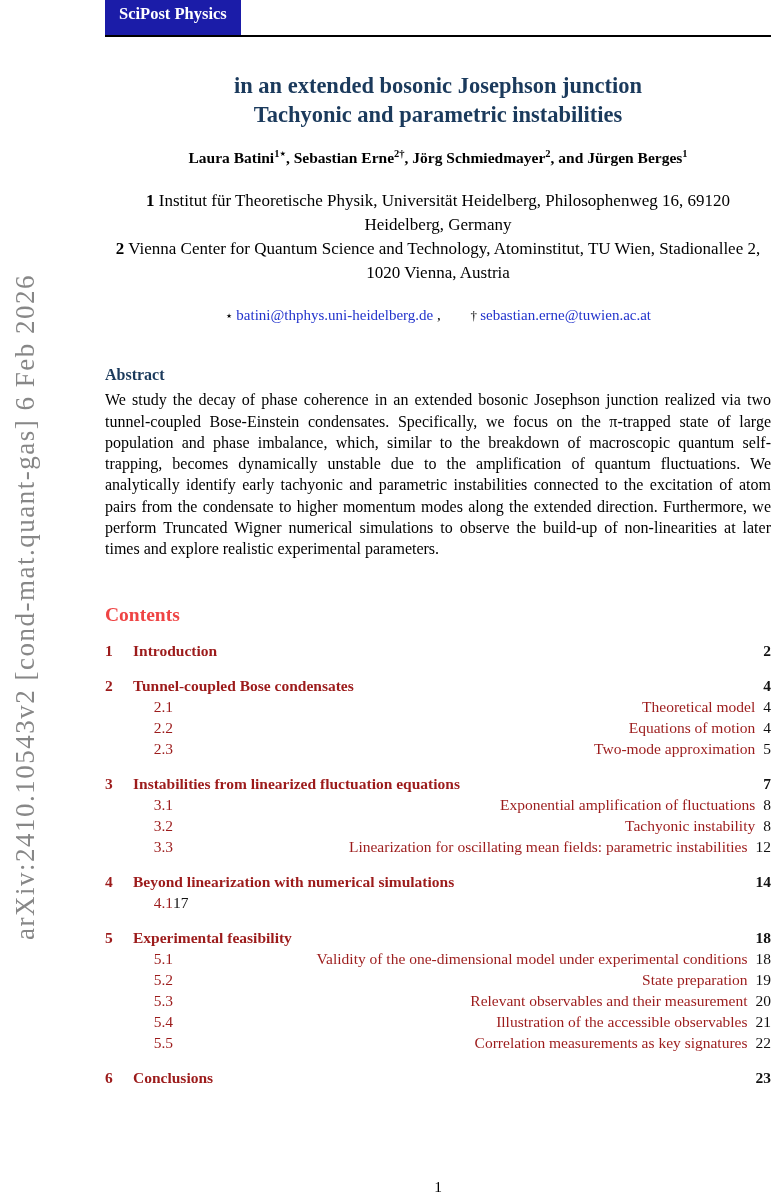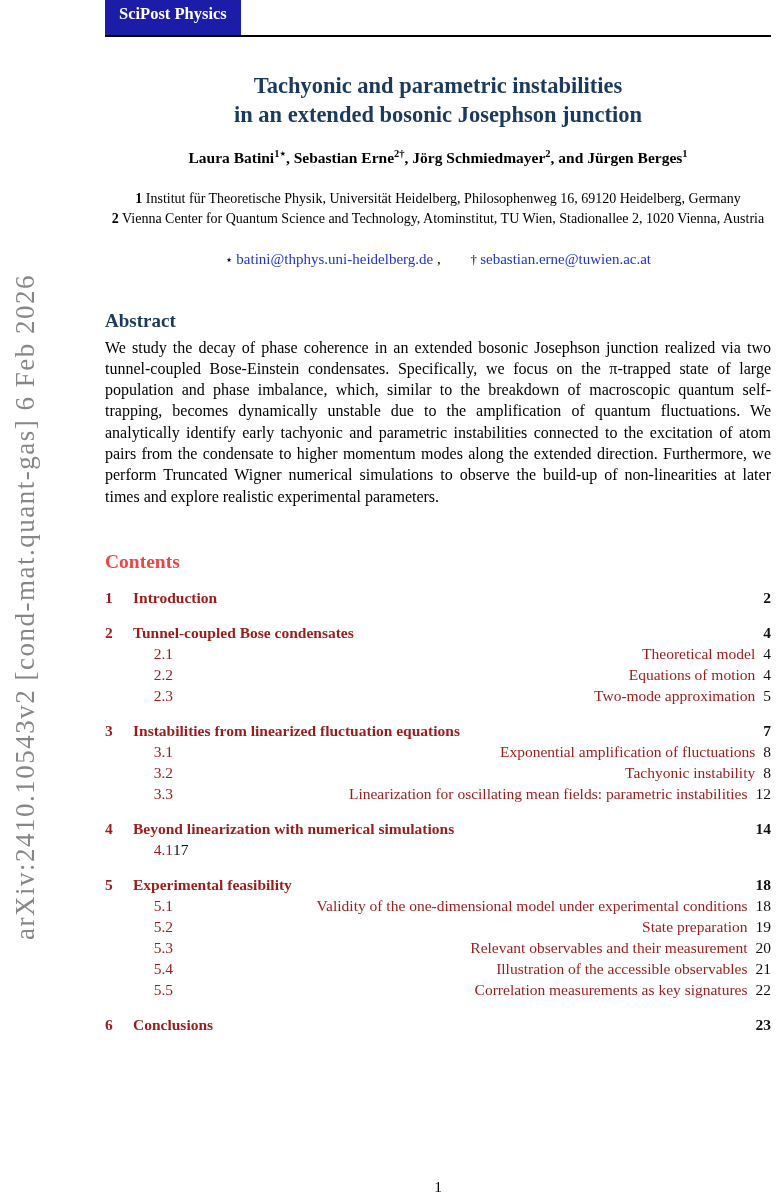--- a/index.html
+++ b/index.html
@@ -20,28 +20,28 @@
     display:inline-block; background:var(--journal-box, #1b1ca8);
     color:#fff; font-weight:bold; font-size:16.5px;
     padding:5px 14px 12px 14px; line-height:1.1;
   }
   .title {
     margin-top:34px; text-align:center; font-weight:bold;
     font-size:22.5px; line-height:1.3; color:var(--title-blue, #1b3a5c);
   }
   .authors { margin-top:17px; text-align:center; font-weight:bold; font-size:15.5px; }
   .authors sup { font-size:10.5px; }
-  .affiliations { margin-top:22px; text-align:center; font-size:14px; line-height:1.42; }
+  .affiliations { margin-top:22px; text-align:center; font-size:17px; line-height:1.42; }
   .affiliation .marker { font-weight:bold; }
   .emails { margin-top:22px; text-align:center; font-size:15px; }
   .emails .email-link { color:var(--link-blue, #2233cc); cursor:pointer; text-decoration:none; }
   .emails .symbol { color:#000; font-size:13px; }
   .emails .email-sep { margin-right:26px; }
   .abstract-heading {
-    margin-top:42px; font-size:19px; font-weight:bold;
+    margin-top:42px; font-size:16px; font-weight:bold;
     color:var(--title-blue, #1b3a5c);
   }
   .abstract-text {
     margin-top:5px; font-weight:normal; font-size:16px;
     line-height:21.3px; text-align:justify;
   }
   .contents-heading { margin-top:44px; font-size:19.5px; font-weight:bold; color:#ef4444; }
   .toc { margin-top:2px; font-size:15.5px; color:var(--toc-red, #9c1b1b); }
   .toc-row { display:flex; line-height:21px; cursor:pointer; }
   .toc-row.l1 { font-weight:bold; margin-top:14px; }
@@ -62,22 +62,22 @@
 
 <div class="content">
 
   <div class="header-rule">
     <span class="journal-box">
       <span>SciPost Physics</span>
     </span>
   </div>
 
   <div class="title">
+    <span style="display:block">in an extended bosonic Josephson junction</span>
     <span style="display:block">Tachyonic and parametric instabilities</span>
-    <span style="display:block">in an extended bosonic Josephson junction</span>
   </div>
 
   <div class="authors"><span>Laura Batini</span><sup>1⋆</sup><span>, </span><span>Sebastian Erne</span><sup>2†</sup><span>, </span><span>Jörg Schmiedmayer</span><sup>2</sup><span>, and </span><span>Jürgen Berges</span><sup>1</sup></div>
 
   <div class="affiliations">
       <div class="affiliation"><span class="marker">1</span><span> Institut für Theoretische Physik, Universität Heidelberg, Philosophenweg 16, 69120 Heidelberg, Germany</span></div>
       <div class="affiliation"><span class="marker">2</span><span> Vienna Center for Quantum Science and Technology, Atominstitut, TU Wien, Stadionallee 2, 1020 Vienna, Austria</span></div>
     </div>
 
   <div class="emails"><span class="symbol">⋆ </span><a class="email-link">batini@thphys.uni-heidelberg.de</a><span class="email-sep"> , </span><span class="symbol">† </span><a class="email-link">sebastian.erne@tuwien.ac.at</a></div>

